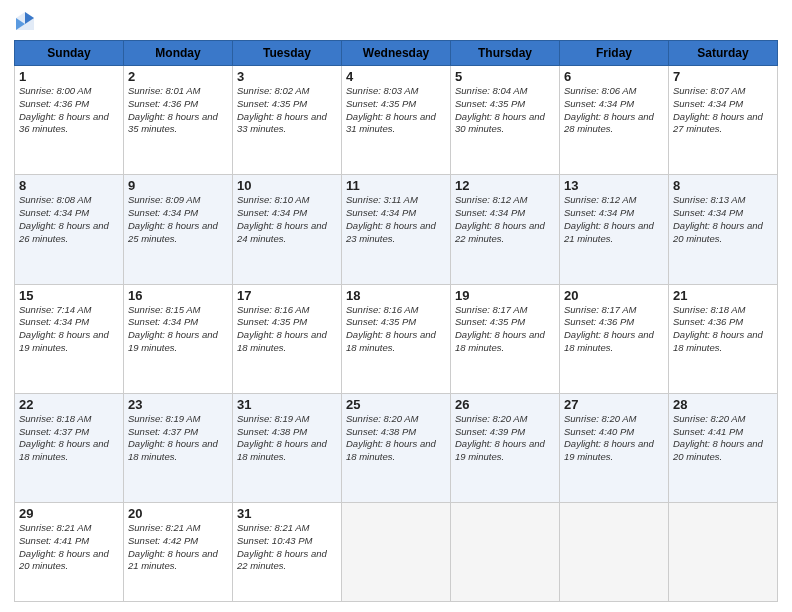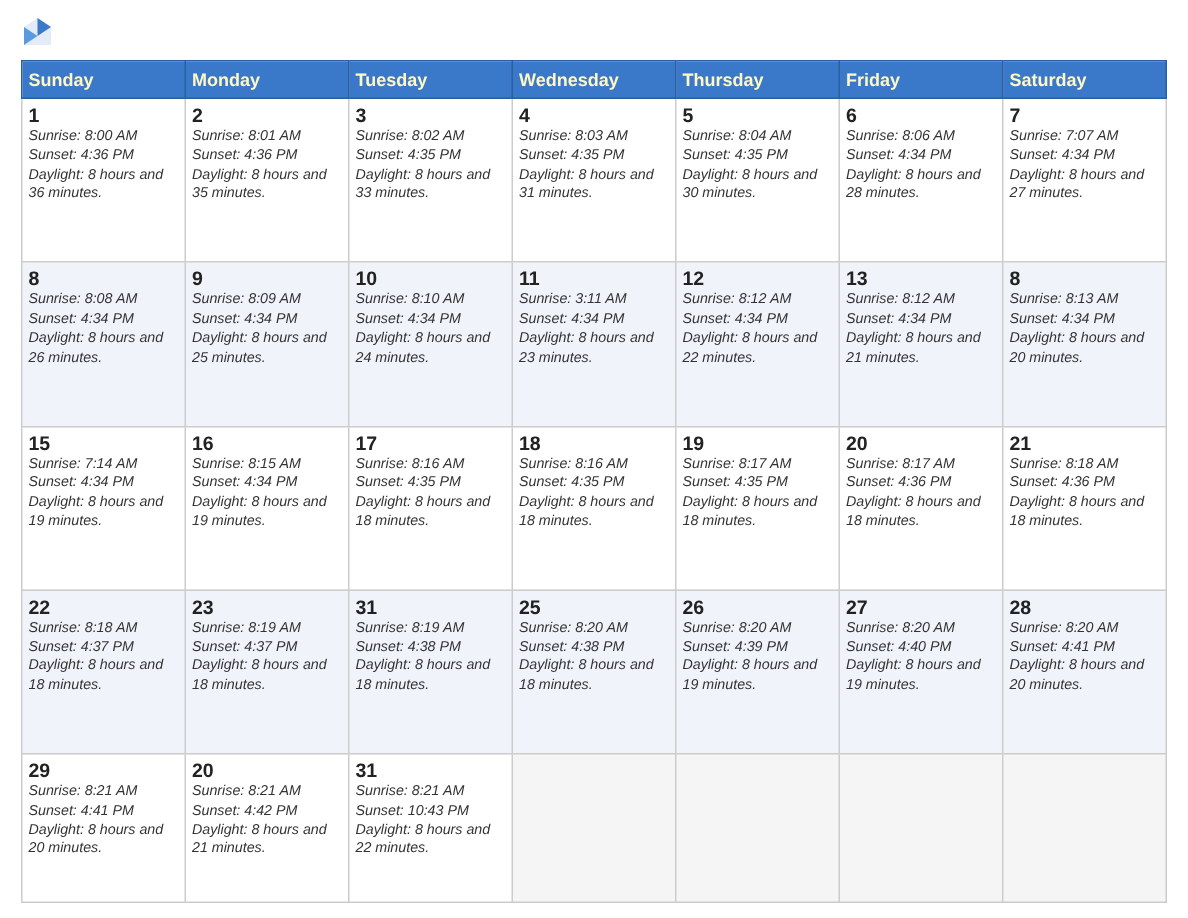--- a/index.html
+++ b/index.html
@@ -62,25 +62,25 @@
       color: #555;
     }
     .calendar {
       flex: 1;
       border-collapse: collapse;
       width: 100%;
       table-layout: fixed;
     }
     .calendar th {
       background: #3a78c9;
-      color: #fef9c3;
+      color: #000000;
       font-size: 12px;
       font-weight: bold;
       padding: 5px 4px;
-      text-align: left;
+      text-align: center;
       border: 1px solid #2a5fa0;
     }
     .calendar td {
       border: 1px solid #ccc;
       vertical-align: top;
       padding: 3px 4px 3px 4px;
       background: #fff;
       height: 82px;
     }
     .calendar tr:last-child td {
@@ -186,21 +186,21 @@
         <span class="day-num">6</span>
         <div class="day-info">
           <span>Sunrise: 8:06 AM</span><br>
           <span>Sunset: 4:34 PM</span><br>
           <span>Daylight: 8 hours and 28 minutes.</span>
         </div>
       </td>
           <td>
         <span class="day-num">7</span>
         <div class="day-info">
-          <span>Sunrise: 7:07 AM</span><br>
+          <span>Sunrise: 8:07 AM</span><br>
           <span>Sunset: 4:34 PM</span><br>
           <span>Daylight: 8 hours and 27 minutes.</span>
         </div>
       </td>
         </tr>
         <tr class="row-alt">
           <td>
         <span class="day-num">8</span>
         <div class="day-info">
           <span>Sunrise: 8:08 AM</span><br>

